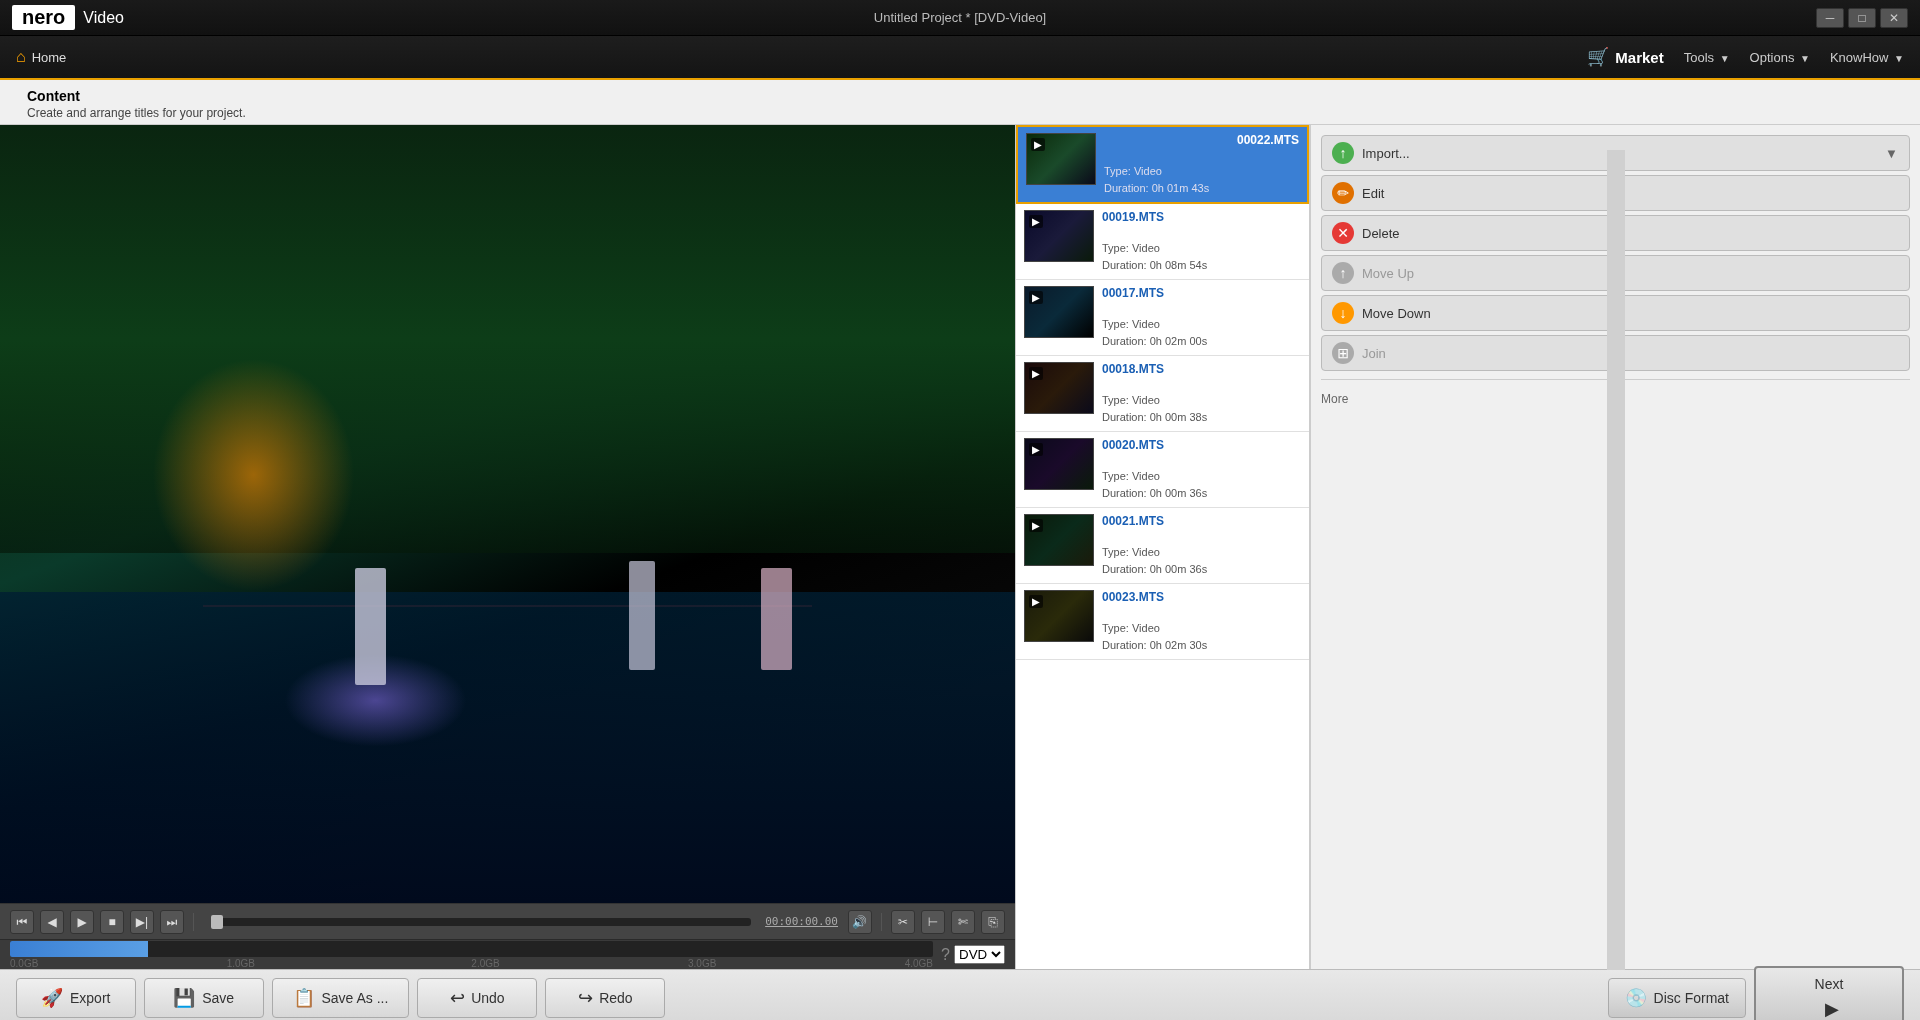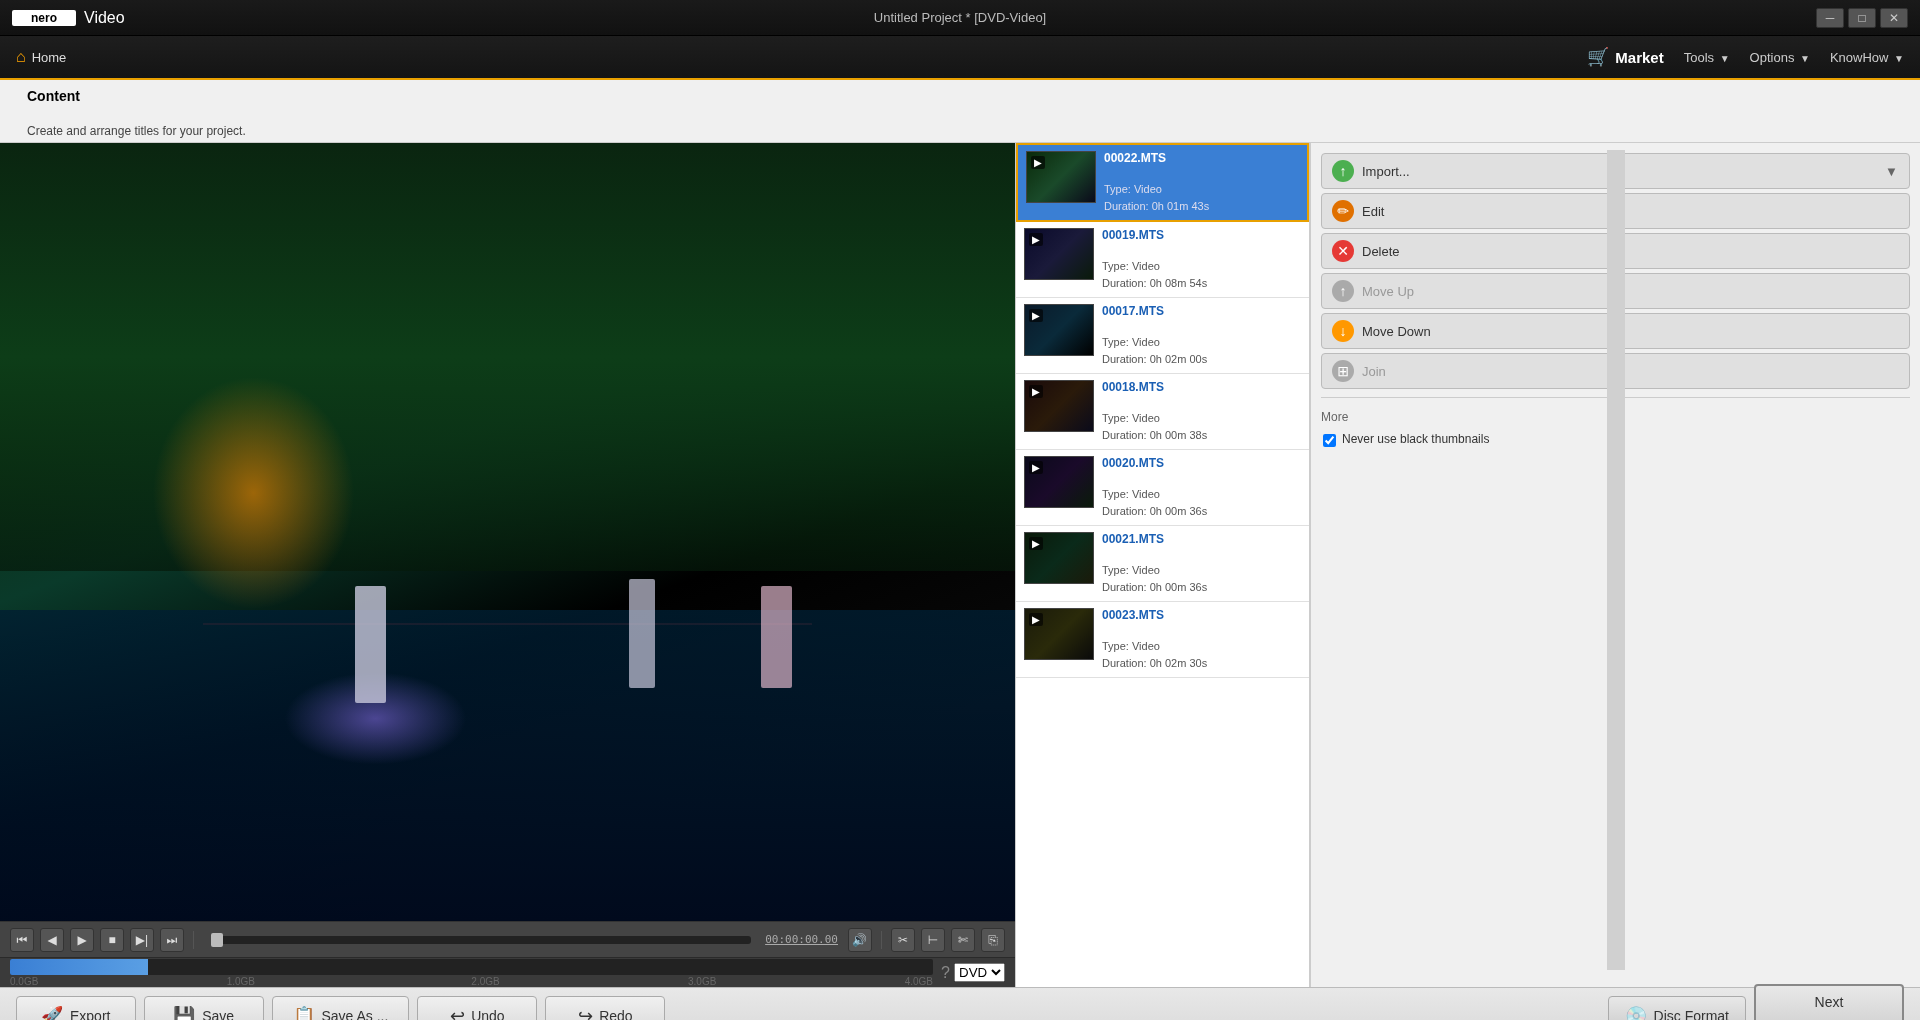--- a/index.html
+++ b/index.html
@@ -6,21 +6,21 @@
     body { width: 1920px; height: 1020px; background: #2b2b2b; font-family: 'Segoe UI', Arial, sans-serif; font-size: 13px; color: #ddd; overflow: hidden; }
 
     
     #titlebar {
       width: 100%; height: 36px; background: linear-gradient(to bottom, #1a1a1a, #111);
       display: flex; align-items: center; justify-content: space-between; padding: 0 12px;
       border-bottom: 1px solid #000;
     }
     #titlebar-left { display: flex; align-items: center; gap: 8px; }
     #nero-logo { display: flex; align-items: center; gap: 4px; }
-    .logo-box { background: #fff; color: #000; font-weight: bold; font-size: 12px; padding: 1px 19px; border-radius: 2px; }
+    .logo-box { background: #fff; color: #000; font-weight: bold; font-size: 20px; padding: 1px 10px; border-radius: 2px; }
     .logo-video { color: #fff; font-size: 16px; font-weight: 300; margin-left: 4px; }
     #titlebar-center { color: #bbb; font-size: 13px; position: absolute; left: 50%; transform: translateX(-50%); }
     #titlebar-right { display: flex; gap: 4px; }
     .win-btn { width: 28px; height: 20px; background: #555; border: 1px solid #333; border-radius: 2px; display: flex; align-items: center; justify-content: center; color: #ccc; font-size: 12px; cursor: pointer; }
 
     
     #menubar {
       width: 100%; height: 44px; background: linear-gradient(to bottom, #1e1e1e, #141414);
       display: flex; align-items: center; padding: 0 16px; gap: 24px;
       border-bottom: 2px solid #e8a000;
@@ -29,21 +29,21 @@
     .home-icon { color: #ffa500; font-size: 16px; }
     .menu-right { margin-left: auto; display: flex; align-items: center; gap: 20px; }
     .market-btn { display: flex; align-items: center; gap: 6px; color: #fff; font-weight: bold; font-size: 15px; }
     .market-icon { color: #4caf50; font-size: 18px; }
     .menu-item { color: #ccc; cursor: pointer; font-size: 13px; }
     .menu-arrow { font-size: 10px; margin-left: 2px; }
 
     
     #content-area { width: 100%; background: #f0f0f0; padding: 8px 27px 4px; border-bottom: 1px solid #ccc; }
     #content-title { color: #000; font-weight: bold; font-size: 14px; }
-    #content-desc { color: #444; font-size: 12px; margin-top: 20px; }
+    #content-desc { color: #444; font-size: 12px; margin-top: 2px; }
 
     
     #main { display: flex; height: calc(1020px - 36px - 44px - 40px - 56px); }
 
     
     #video-panel {
       flex: 0 0 1015px; display: flex; flex-direction: column; background: #3a3a3a;
     }
     #video-container {
       flex: 1; background: #1a1a1a; position: relative; overflow: hidden;
@@ -90,21 +90,21 @@
     }
     .playlist-item.selected { background: #3a7fd4; color: #fff; border: 2px solid #e8a000; }
     .playlist-item.selected .item-meta { color: #dde; }
     .item-thumb {
       width: 70px; height: 52px; background: #222; flex-shrink: 0; position: relative; overflow: hidden;
       border: 1px solid #444;
     }
     .thumb-icon { position: absolute; top: 4px; left: 4px; background: rgba(0,0,0,0.6); color: #fff; font-size: 10px; padding: 1px 3px; border-radius: 2px; }
     .item-info { flex: 1; }
     .item-name { font-weight: bold; font-size: 12px; color: #1a5fb4; }
-    .playlist-item.selected .item-name { color: #fff; }
+    .playlist-item.selected .item-name { color: #fff; text-align: right; }
     .item-meta { font-size: 11px; color: #555; margin-top: 16px; line-height: 1.5; }
 
     
     #side-panel {
       flex: 1; background: #f0f0f0; padding: 10px; display: flex; flex-direction: column; gap: 4px;
       border-left: 1px solid #ccc;
     }
     .side-btn {
       display: flex; align-items: center; gap: 8px; padding: 6px 10px; background: #e0e0e0;
       border: 1px solid #bbb; border-radius: 4px; cursor: pointer; font-size: 13px; color: #333;
@@ -405,24 +405,20 @@
 
     <div class="side-btn disabled">
       <div class="btn-icon btn-gray">⊞</div>
       <span>Join</span>
     </div>
 
     <div class="side-sep"></div>
 
     <div class="more-label">More</div>
 
-    <div class="checkbox-row">
-      <input type="checkbox" checked="" style="">
-      <span class="checkbox-label">Never use black thumbnails</span>
-    </div>
 
 
   </div>
 </div>
 
 <div id="bottom-bar">
   <div class="bottom-btn">
     <span class="btn-icon2">🚀</span>
     <span>Export</span>
   </div>

